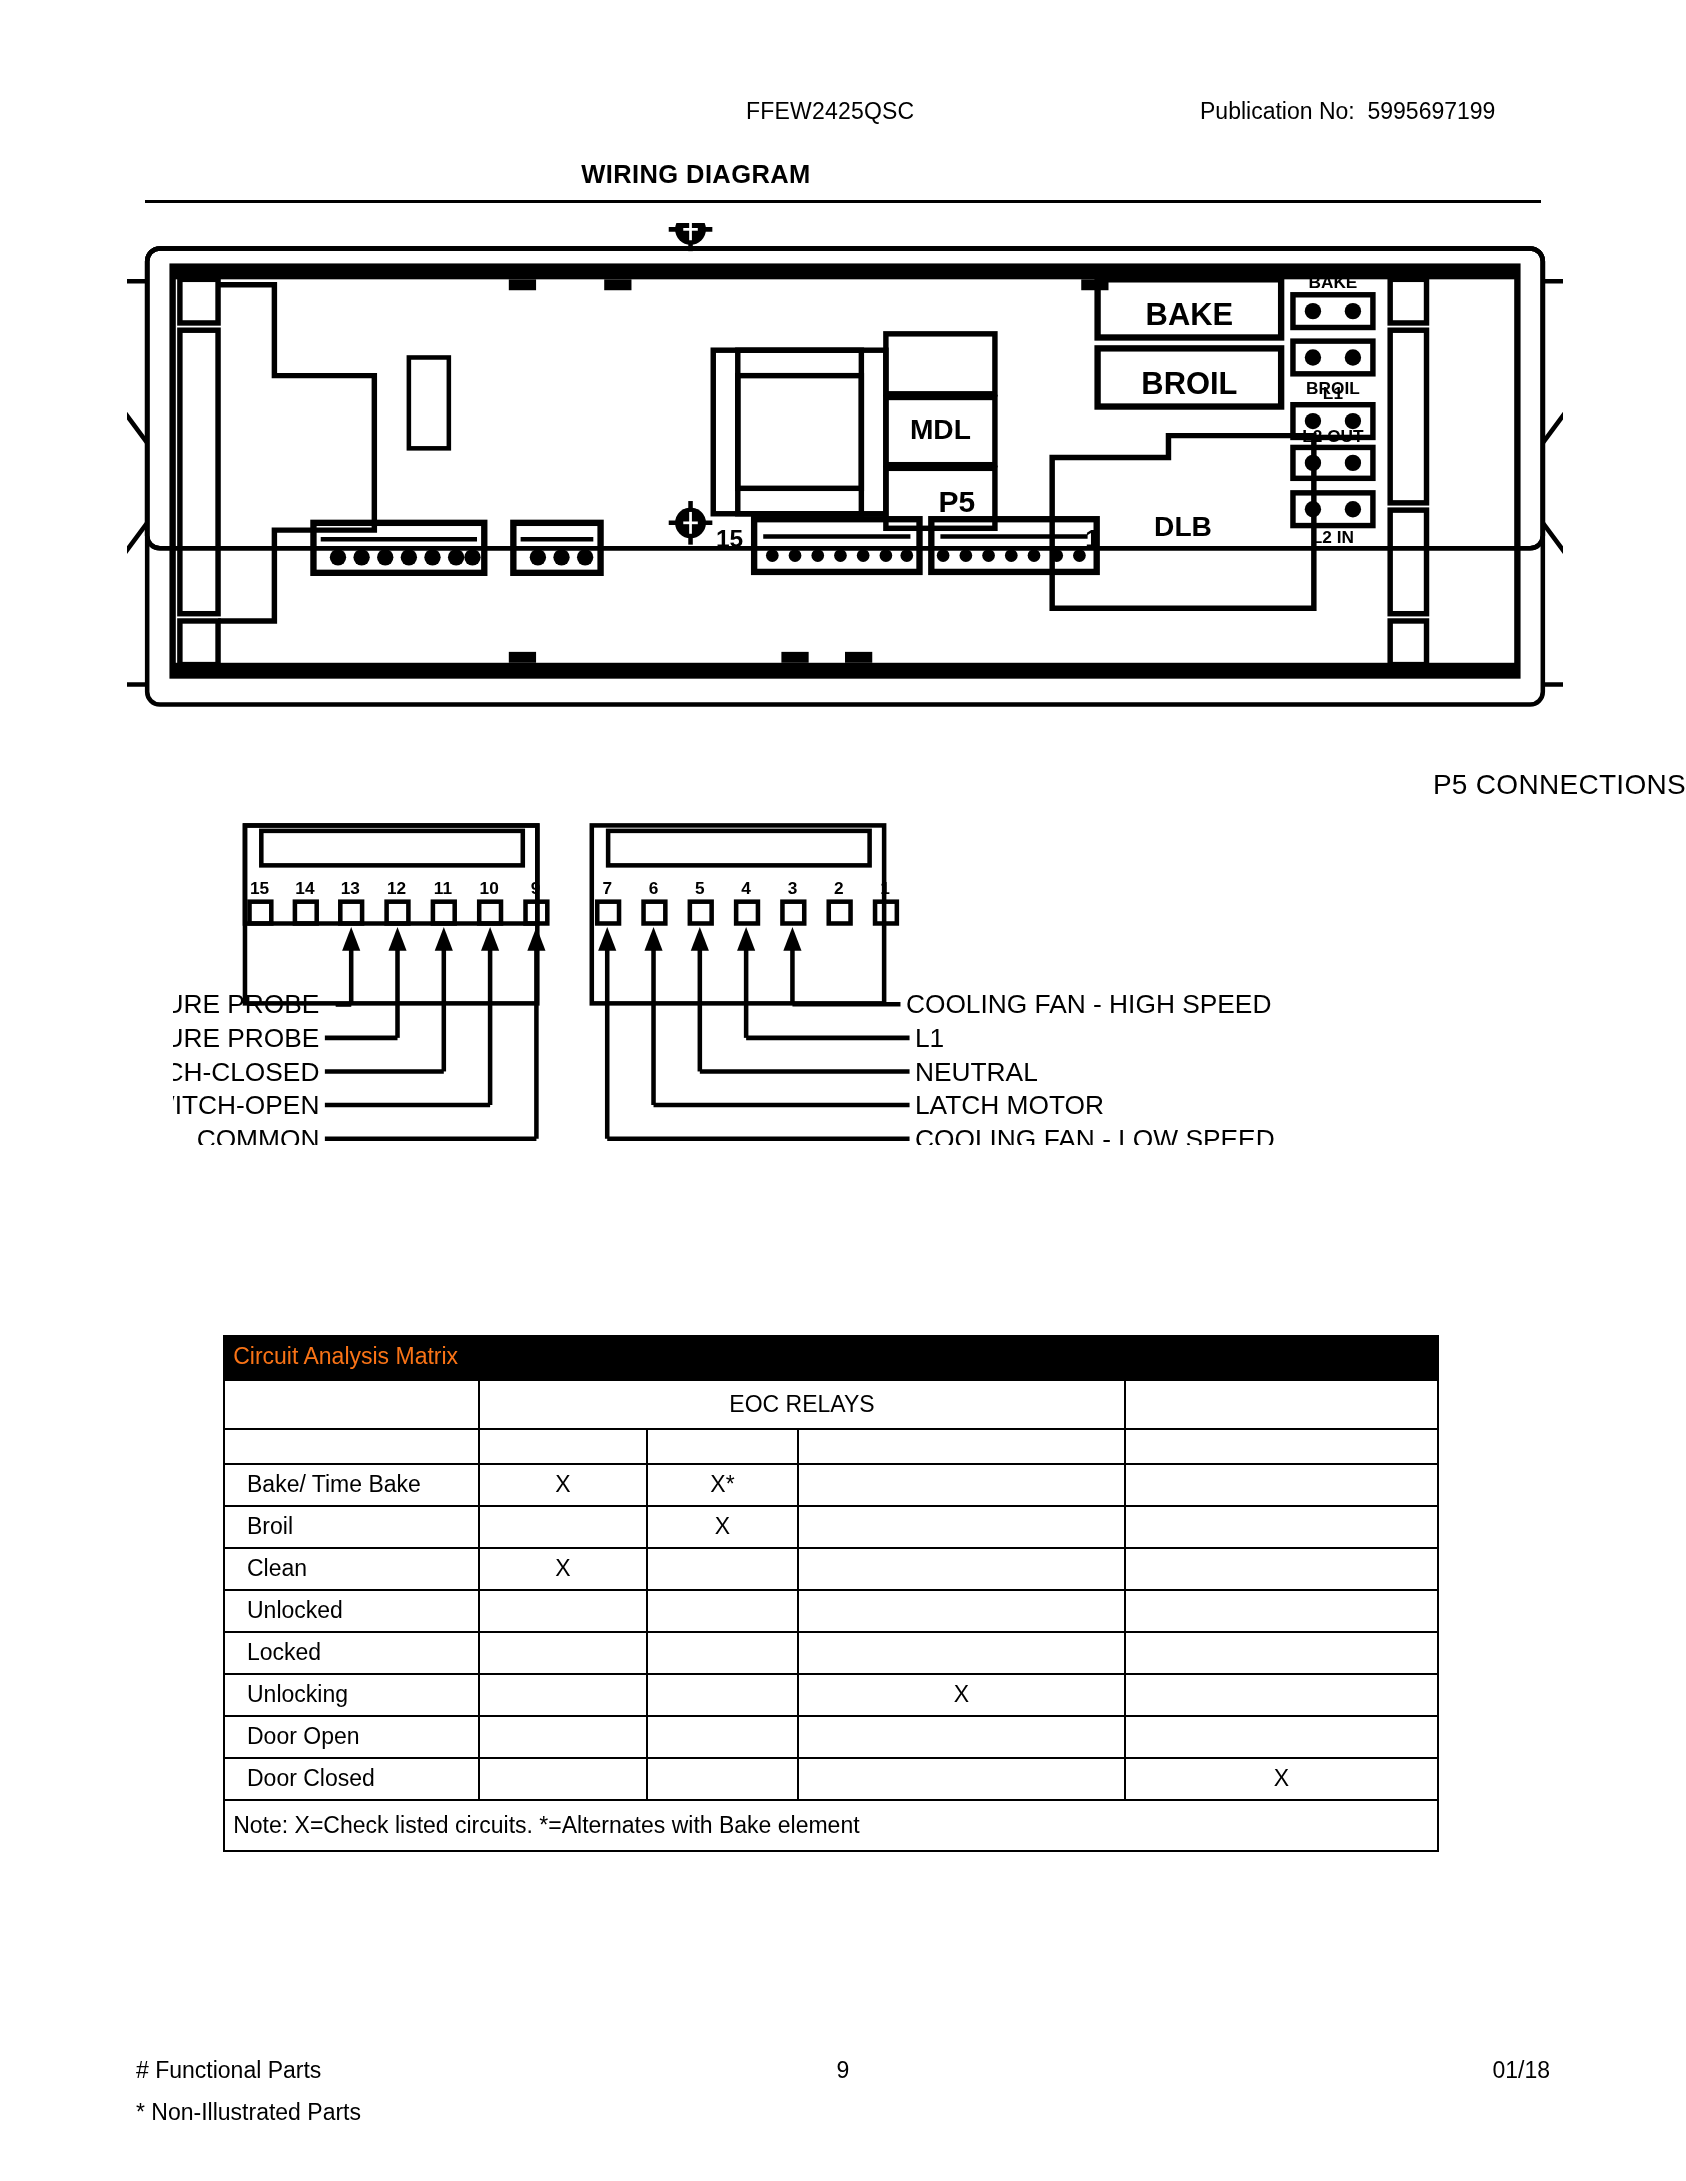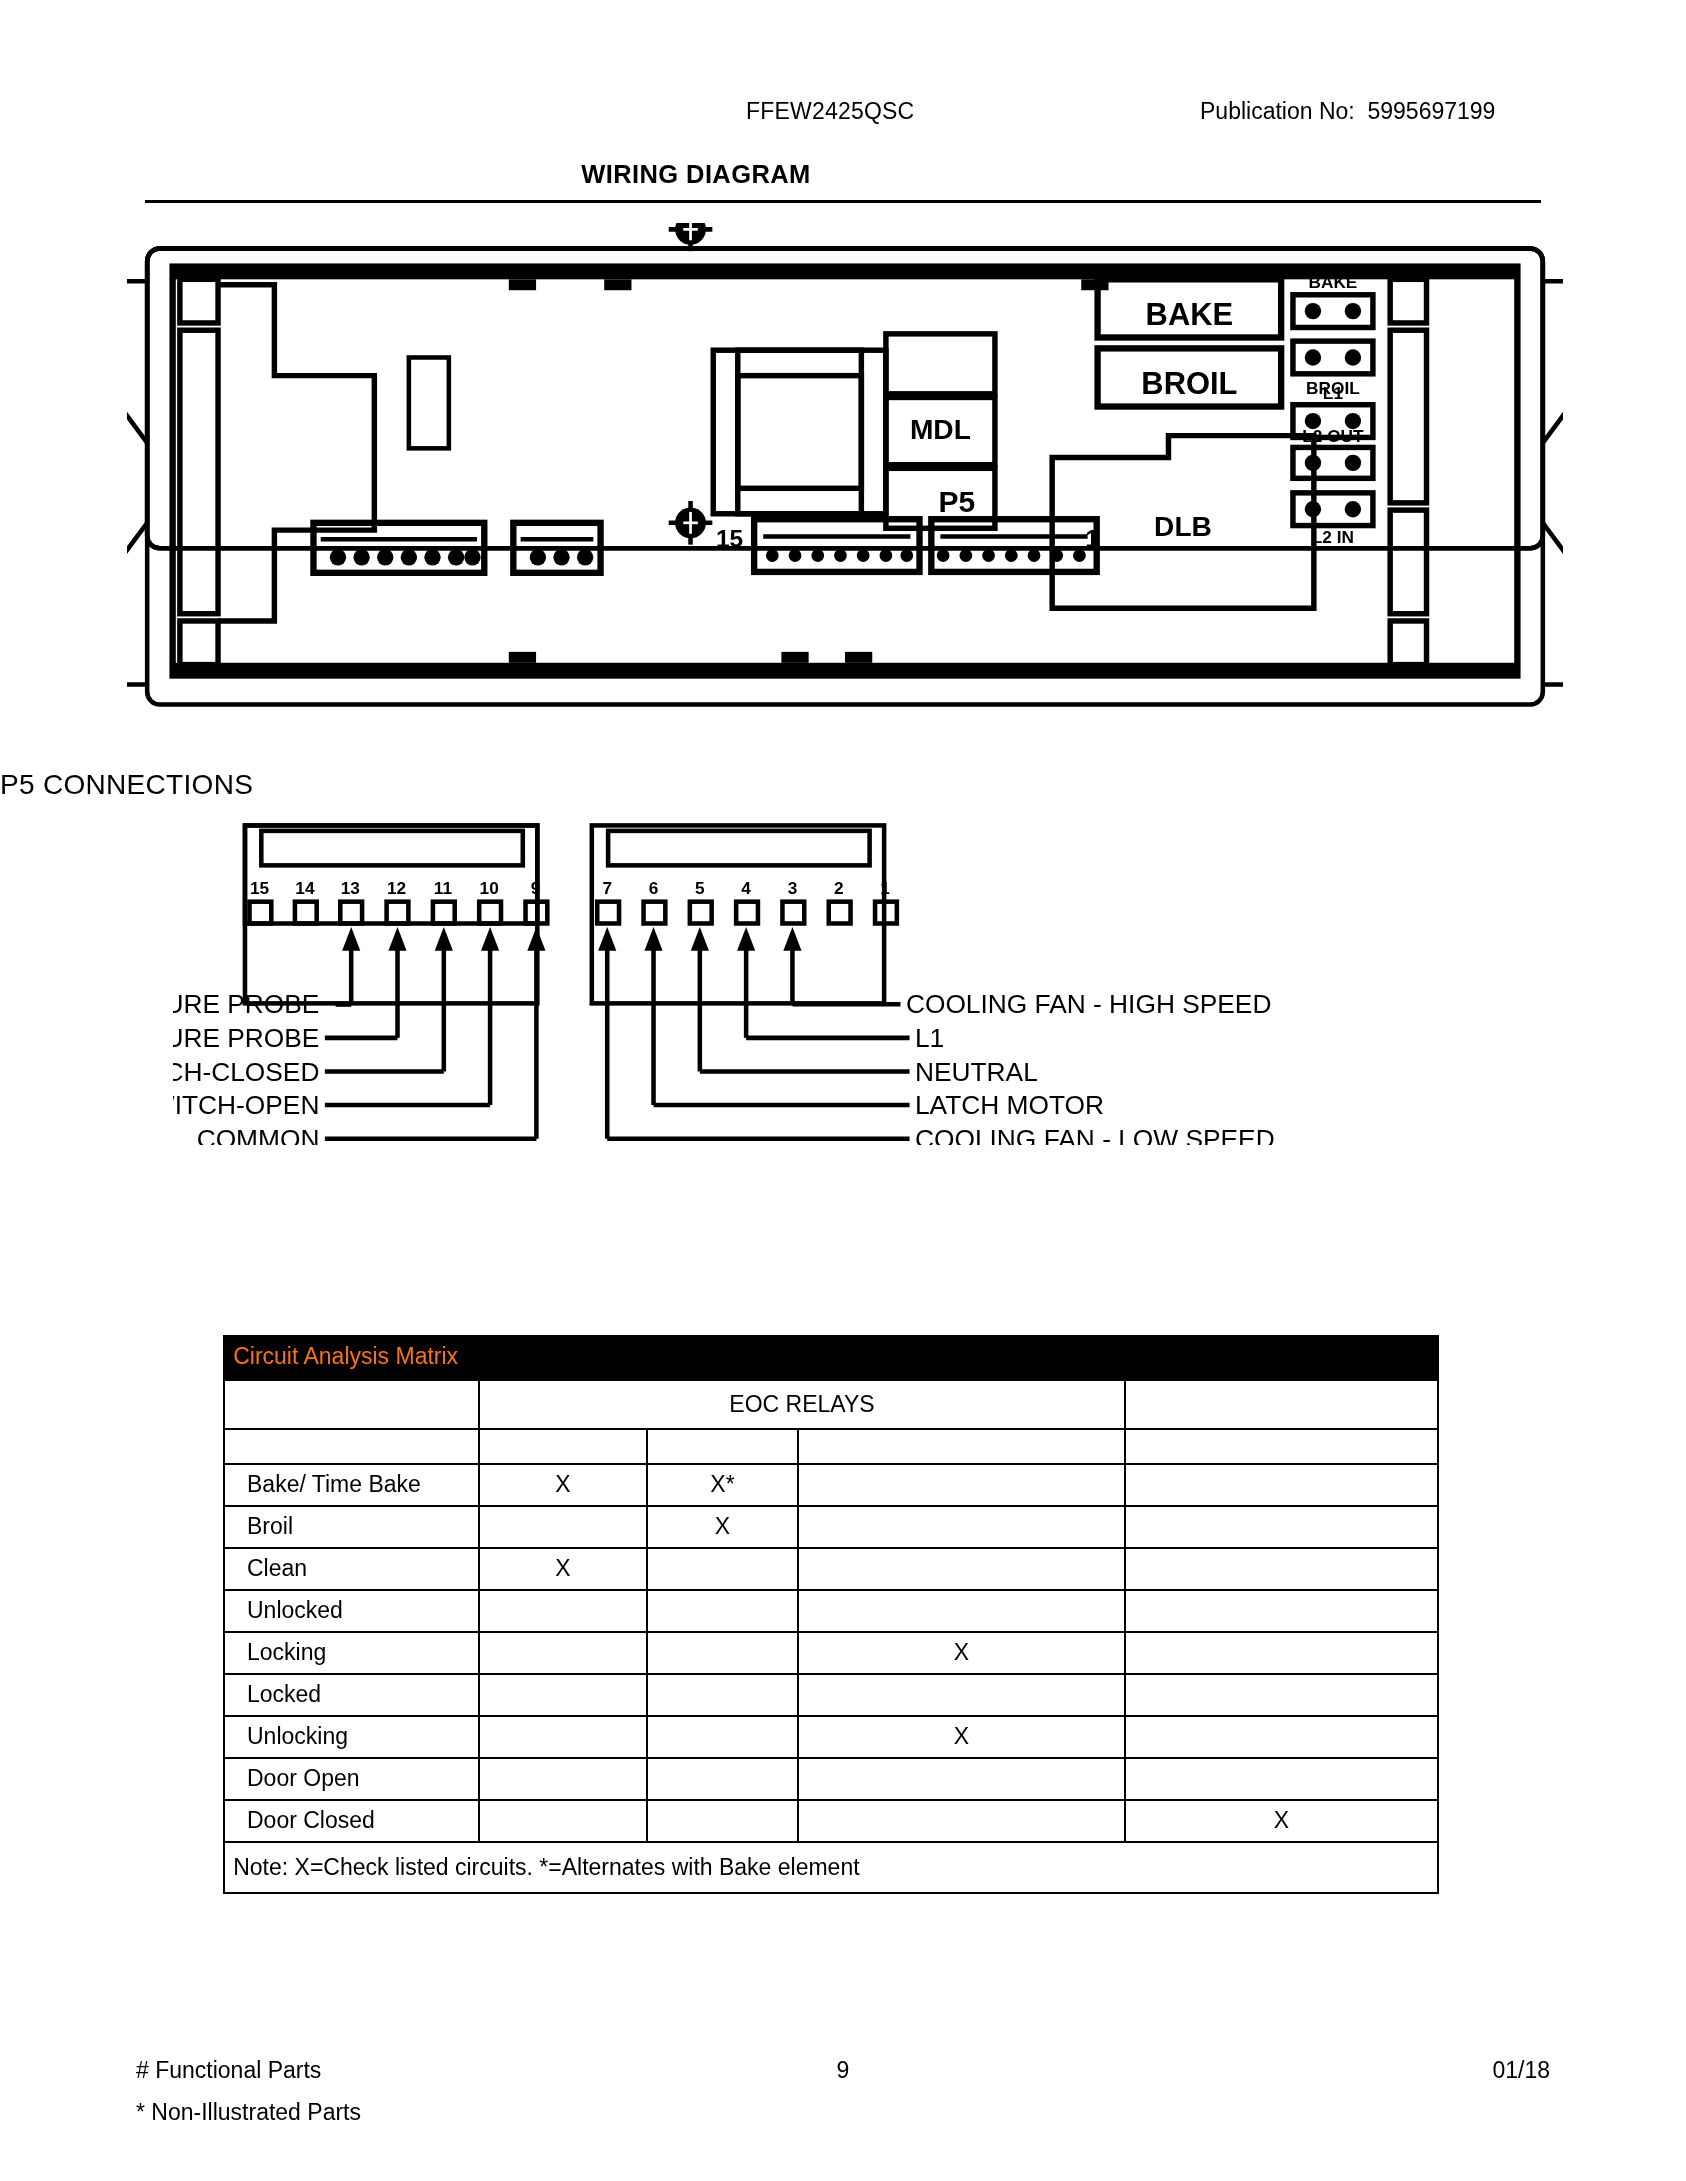--- a/index.html
+++ b/index.html
@@ -58,21 +58,21 @@
     font-family: "Liberation Sans", sans-serif;
     font-weight: bold;
     fill: #000;
   }
 
   
   #p5-section-title {
     position: absolute;
     left: 0; top: 769px;
     width: 1686px;
-    text-align: left;
+    text-align: right;
     font-size: 28px;
     letter-spacing: 0.3px;
   }
   #p5-diagram {
     position: absolute;
     left: 173px; top: 800px;
     width: 1346px; height: 345px;
   }
   #p5-diagram svg { display: block; }
   .pinnum {
@@ -523,27 +523,20 @@
       <td class="ctr"></td>
     </tr>
     <tr>
       <td class="rowlabel">Unlocked</td>
       <td class="ctr"></td>
       <td class="ctr"></td>
       <td class="ctr"></td>
       <td class="ctr"></td>
     </tr>
     <tr>
-      <td class="rowlabel">Locking</td>
-      <td class="ctr"></td>
-      <td class="ctr"></td>
-      <td class="ctr">X</td>
-      <td class="ctr"></td>
-    </tr>
-    <tr>
       <td class="rowlabel">Locked</td>
       <td class="ctr"></td>
       <td class="ctr"></td>
       <td class="ctr"></td>
       <td class="ctr"></td>
     </tr>
     <tr>
       <td class="rowlabel">Unlocking</td>
       <td class="ctr"></td>
       <td class="ctr"></td>

